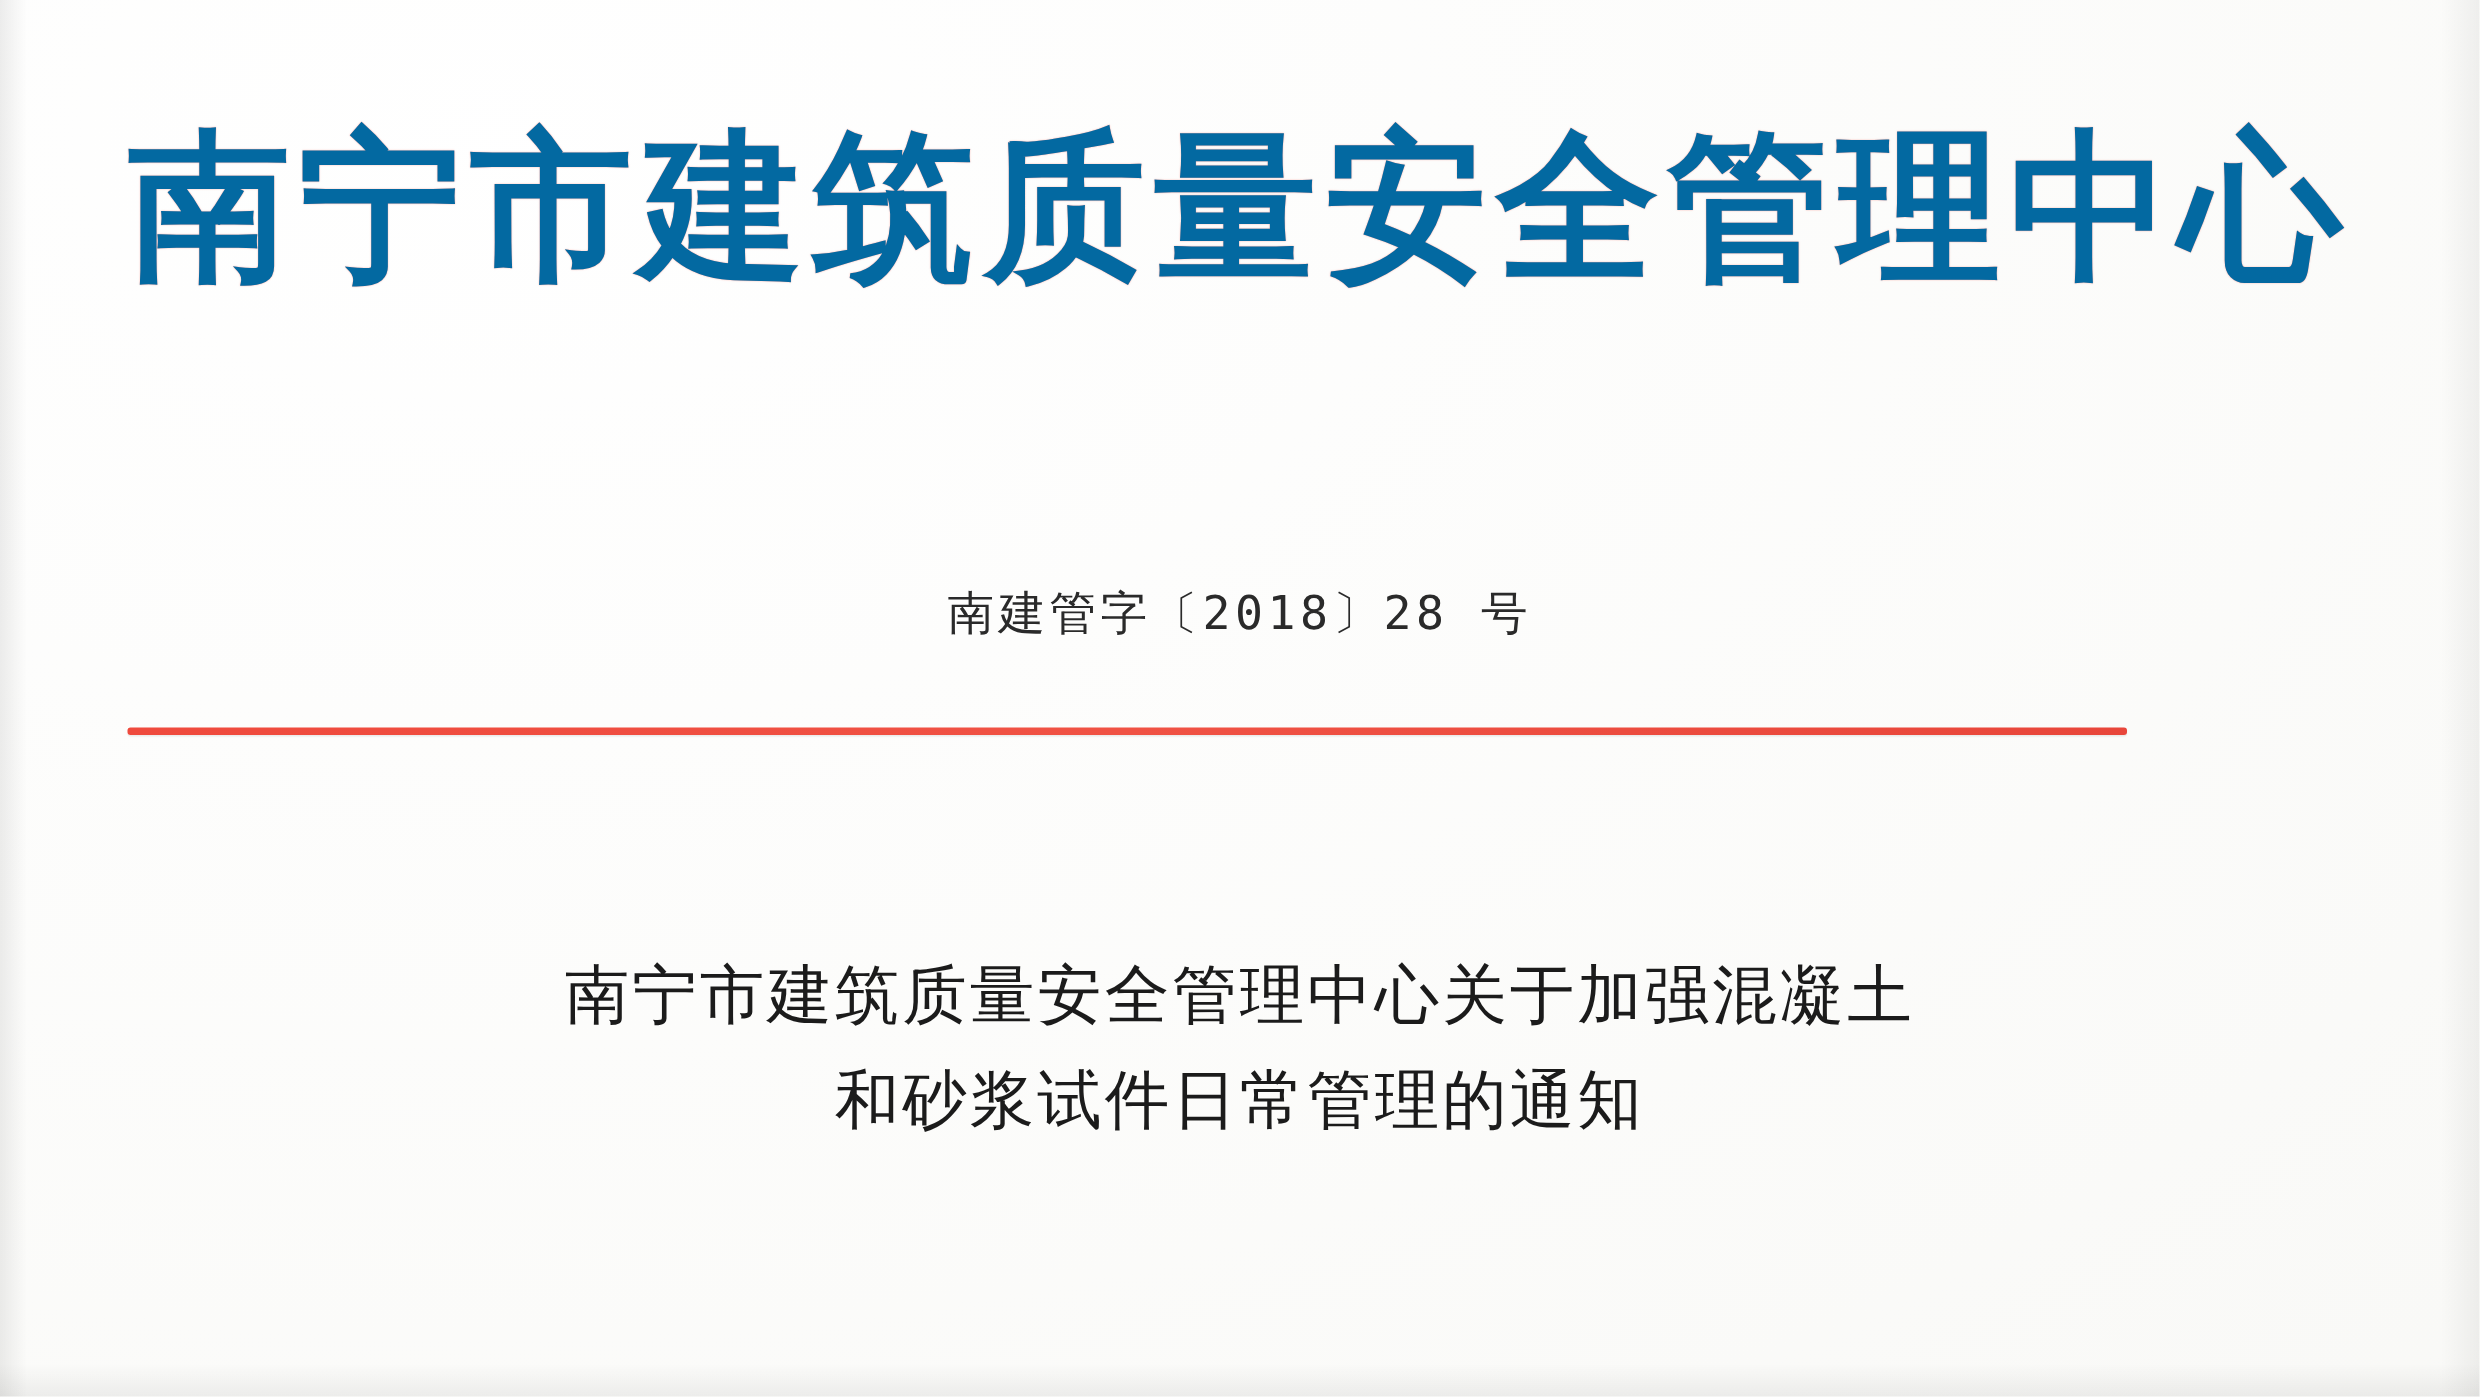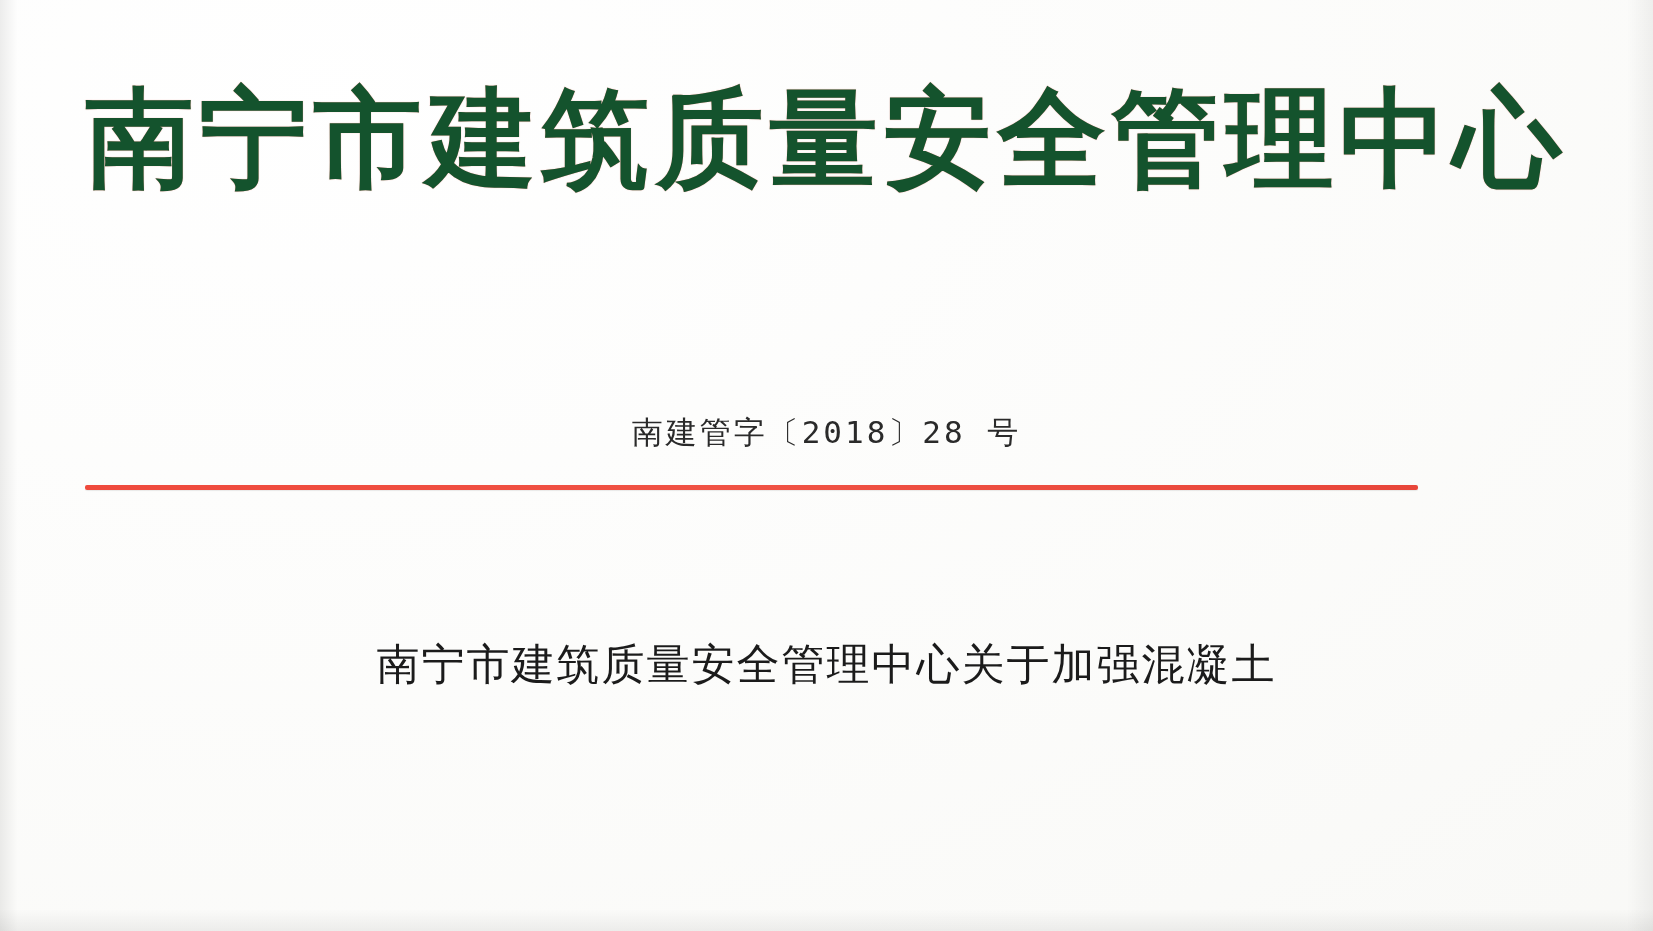--- a/index.html
+++ b/index.html
@@ -37,37 +37,36 @@
     left: 0;
     width: 100%;
     text-align: center;
   }
 
   .doc-header-title {
     font-family: "DejaVu Serif", "Liberation Serif", serif;
     font-size: 108px;
     line-height: 1.12;
     font-weight: 700;
-    color: #14532d;
+    color: #0369a1;
     letter-spacing: 6px;
     text-shadow: 0 0 1px rgba(242,73,60,0.6);
     white-space: nowrap;
   }
 
   .doc-number {
     position: absolute;
     top: 388px;
     left: 0;
     width: 100%;
     text-align: center;
     font-family: "DejaVu Sans Mono", "Liberation Mono", monospace;
     font-size: 31px;
     letter-spacing: 3px;
     color: #2a2a2a;
-    margin-top: 24px;
   }
 
   .red-rule {
     position: absolute;
     top: 485px;
     left: 85px;
     width: 1333px;
     height: 5px;
     background: linear-gradient(to right, #ef4a3d 0%, #f05244 50%, #e8463a 100%);
     border-radius: 2px;
@@ -132,15 +131,16 @@
   <div class="doc-header">
     <div class="doc-header-title">南宁市建筑质量安全管理中心</div>
   </div>
 
   <div class="doc-number">南建管字〔2018〕28 号</div>
 
   <div class="red-rule"></div>
 
   <div class="doc-title">
     <div class="doc-title-line">南宁市建筑质量安全管理中心关于加强混凝土</div>
+    <div class="doc-title-line">和砂浆试件日常管理的通知</div>
   </div>
 
 </div>
 
 </body></html>

